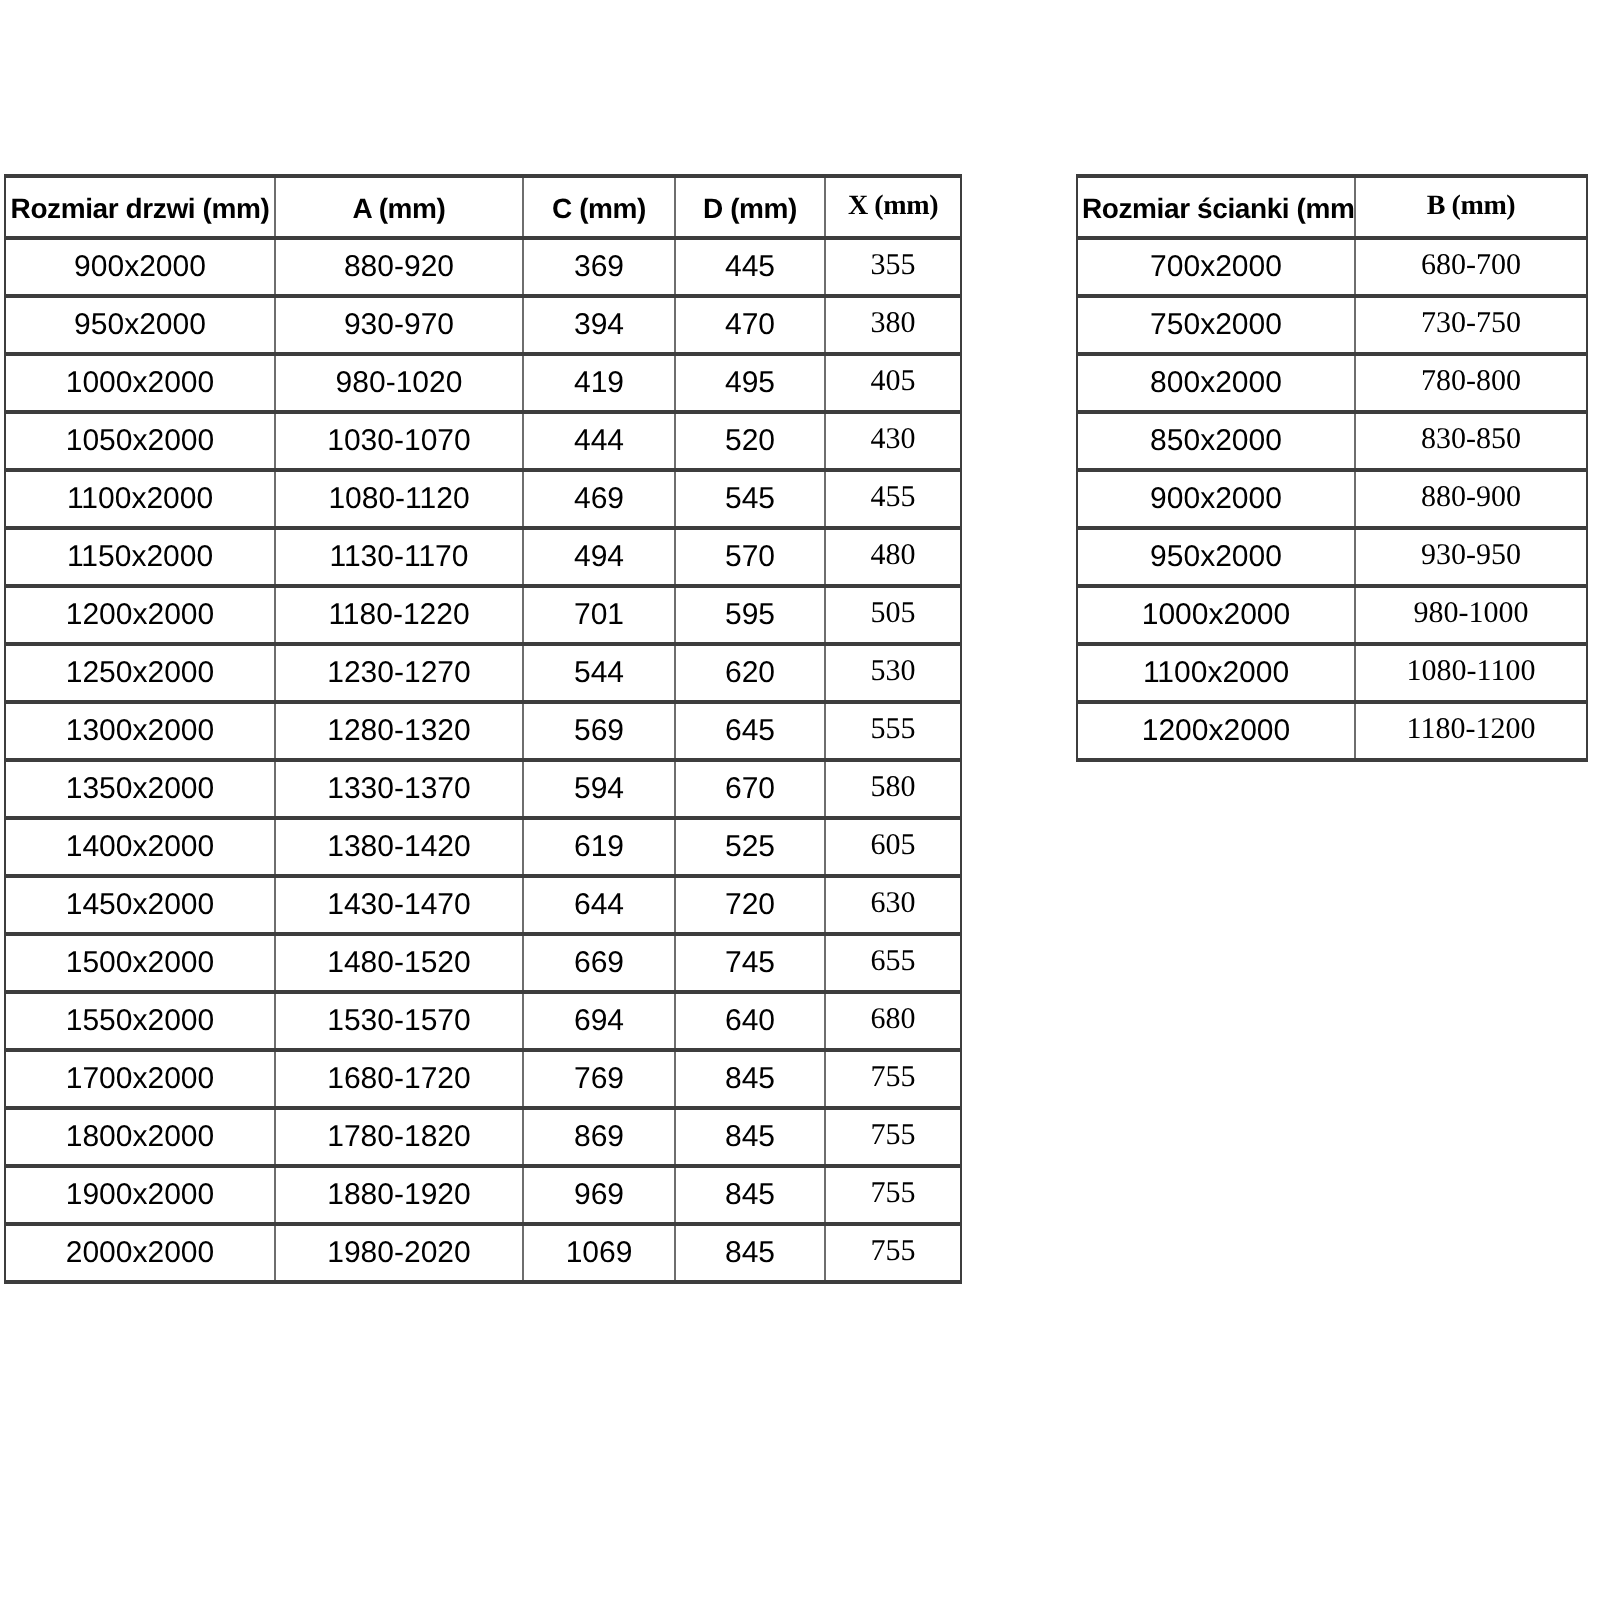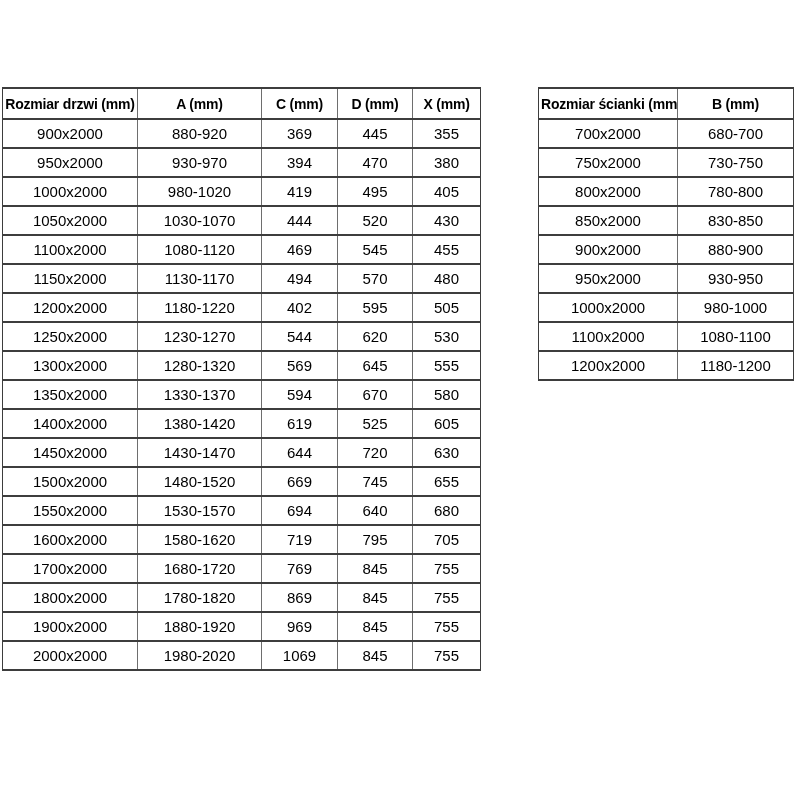--- a/index.html
+++ b/index.html
@@ -38,21 +38,21 @@
     border-right: 1px solid var(--border-v);
     text-align: center;
     vertical-align: middle;
     padding: 0 2px;
     color: var(--text);
     white-space: nowrap;
     overflow: hidden;
   }
   
   table.spec th:first-child, table.spec td:first-child { border-left: 1px solid var(--border-h); }
-  table.spec th:last-child,  table.spec td:last-child  { border-right: 1px solid var(--border-h); }
+  table.spec th:last-child,  table.spec td:last-child  { border-right: 1px solid var(--border-h); font-family: Liberation Serif, serif; }
   table.spec th {
     font-size: 14px;
     font-weight: bold;
     letter-spacing: -0.2px;
     height: 31px;
   }
   table.spec td {
     font-size: 15px;
     font-weight: normal;
     height: 29px;
@@ -128,21 +128,21 @@
         <tr>
           <td>1150x2000</td>
           <td>1130-1170</td>
           <td>494</td>
           <td>570</td>
           <td>480</td>
         </tr>
         <tr>
           <td>1200x2000</td>
           <td>1180-1220</td>
-          <td>402</td>
+          <td>701</td>
           <td>595</td>
           <td>505</td>
         </tr>
         <tr>
           <td>1250x2000</td>
           <td>1230-1270</td>
           <td>544</td>
           <td>620</td>
           <td>530</td>
         </tr>
@@ -182,27 +182,20 @@
           <td>655</td>
         </tr>
         <tr>
           <td>1550x2000</td>
           <td>1530-1570</td>
           <td>694</td>
           <td>640</td>
           <td>680</td>
         </tr>
         <tr>
-          <td>1600x2000</td>
-          <td>1580-1620</td>
-          <td>719</td>
-          <td>795</td>
-          <td>705</td>
-        </tr>
-        <tr>
           <td>1700x2000</td>
           <td>1680-1720</td>
           <td>769</td>
           <td>845</td>
           <td>755</td>
         </tr>
         <tr>
           <td>1800x2000</td>
           <td>1780-1820</td>
           <td>869</td>

